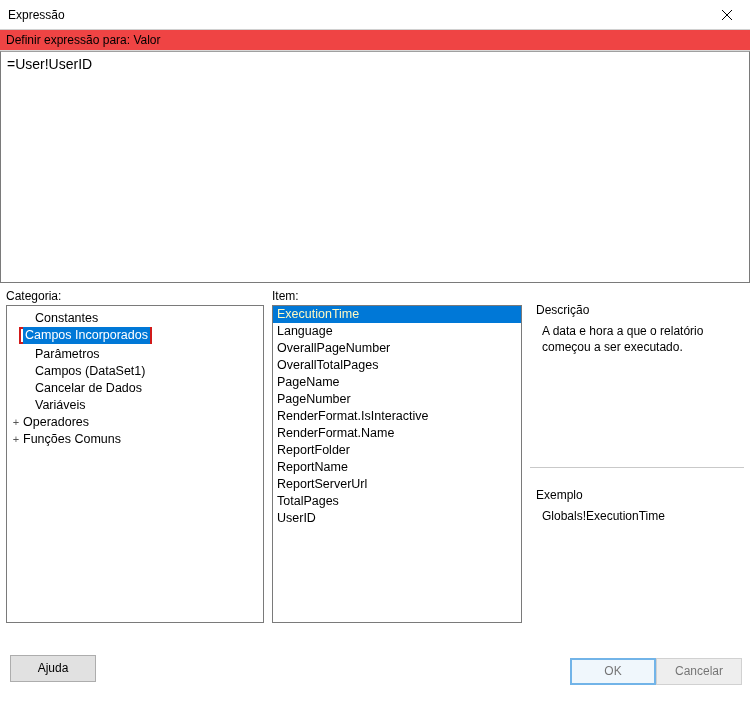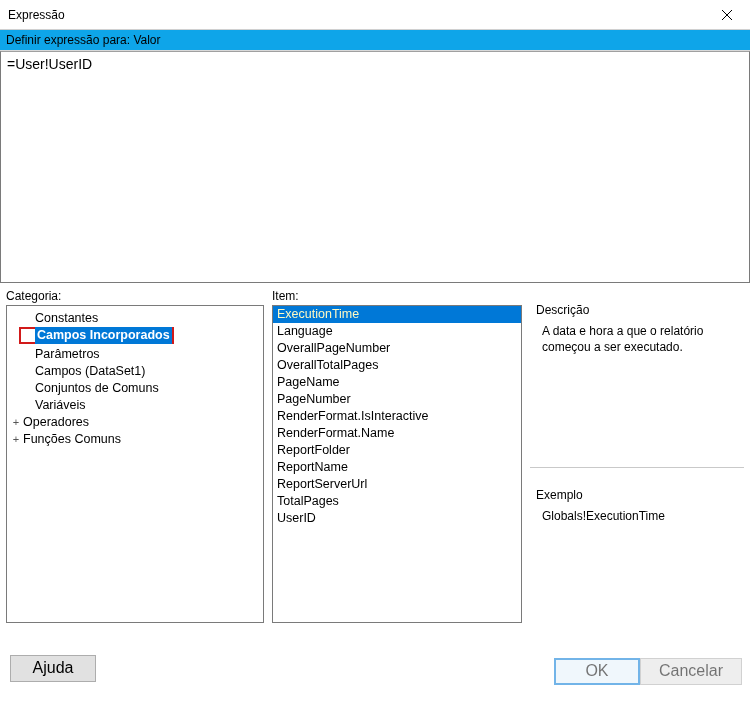--- a/index.html
+++ b/index.html
@@ -26,21 +26,21 @@
   .titlebar .close {
     width: 46px;
     height: 30px;
     display: flex;
     align-items: center;
     justify-content: center;
     cursor: pointer;
   }
   .close svg { width: 10px; height: 10px; }
   .subheader {
-    background: #0ea5e9;
+    background: #ef4444;
     padding: 3px 6px;
     border-bottom: 1px solid #d9d9d9;
     font-size: 12px;
   }
   .expr-area {
     height: 232px;
     padding: 0;
   }
   .expr-textarea {
     width: 100%;
@@ -159,21 +159,21 @@
     align-items: center;
     justify-content: space-between;
     padding: 0 8px 0 10px;
     height: 60px;
   }
   .btn {
     min-width: 86px;
     height: 27px;
     background: #e1e1e1;
     border: 1px solid #adadad;
-    font-size: 16px;
+    font-size: 12px;
     cursor: pointer;
     display: inline-flex;
     align-items: center;
     justify-content: center;
     padding: 0 18px;
   }
   .btn.primary {
     border: 2px solid #0078d7;
     background: #e5f1fb;
   }
@@ -202,35 +202,35 @@
 <div class="mid">
   <div class="col col-cat">
     <div class="col-label">Categoria:</div>
     <div class="listbox">
       <div class="tree" id="category-tree">
           <div class="tree-item indent">
             <span class="tree-connector" style="visibility: hidden;">⋯</span>
             <span class="tree-text">Constantes</span>
           </div>
           <div style="height: 19px;"><div class="highlighted-box">
-              <span class="tree-item selected" style="padding-left: 14px; display: inline-flex; font-weight: bold;">
+              <span class="tree-item selected" style="padding-left: 2px; display: inline-flex;">
                 <span class="tree-text">Campos Incorporados</span>
               </span>
             </div></div>
           <div class="tree-item indent">
             <span class="tree-connector" style="visibility: hidden;">⋯</span>
             <span class="tree-text">Parâmetros</span>
           </div>
           <div class="tree-item indent">
             <span class="tree-connector" style="visibility: hidden;">⋯</span>
             <span class="tree-text">Campos (DataSet1)</span>
           </div>
           <div class="tree-item indent">
             <span class="tree-connector" style="visibility: hidden;">⋯</span>
-            <span class="tree-text">Conjuntos de Comuns</span>
+            <span class="tree-text">Cancelar de Dados</span>
           </div>
           <div class="tree-item indent">
             <span class="tree-connector" style="visibility: hidden;">⋯</span>
             <span class="tree-text">Variáveis</span>
           </div>
           <div class="tree-item">
             <span class="tree-expander">+</span>
             <span class="tree-text">Operadores</span>
           </div>
           <div class="tree-item">

